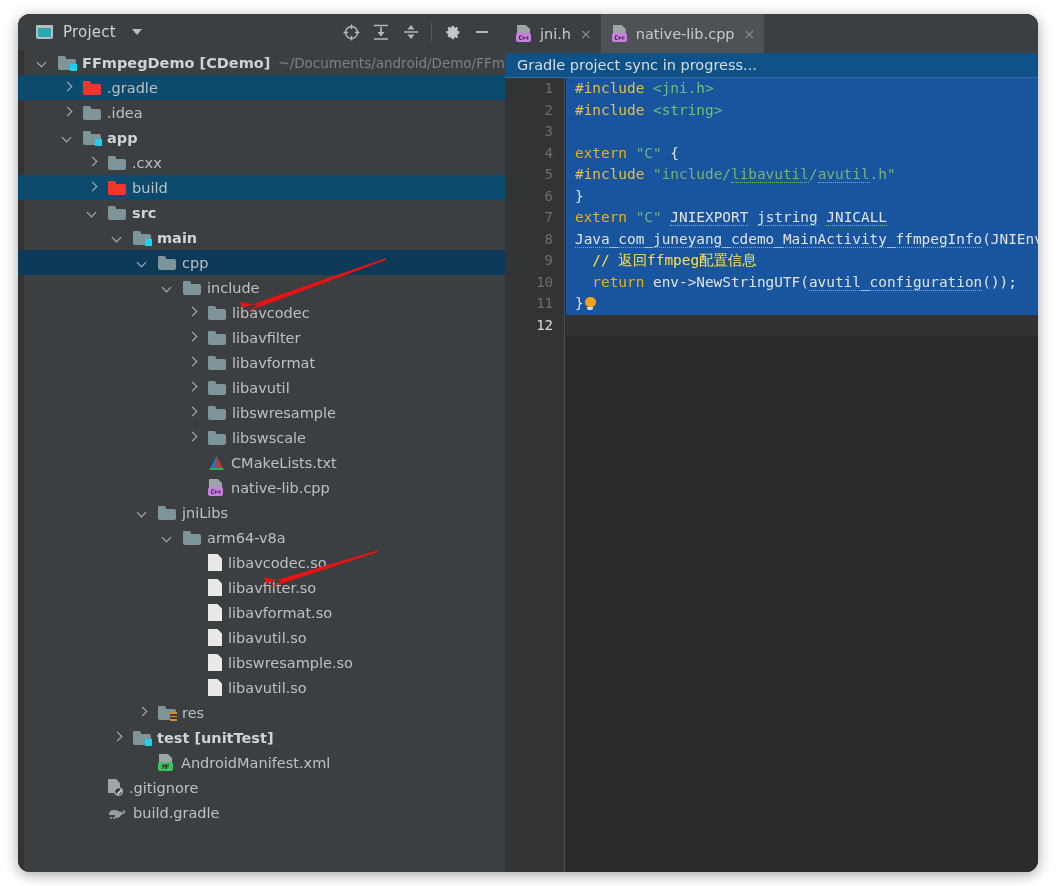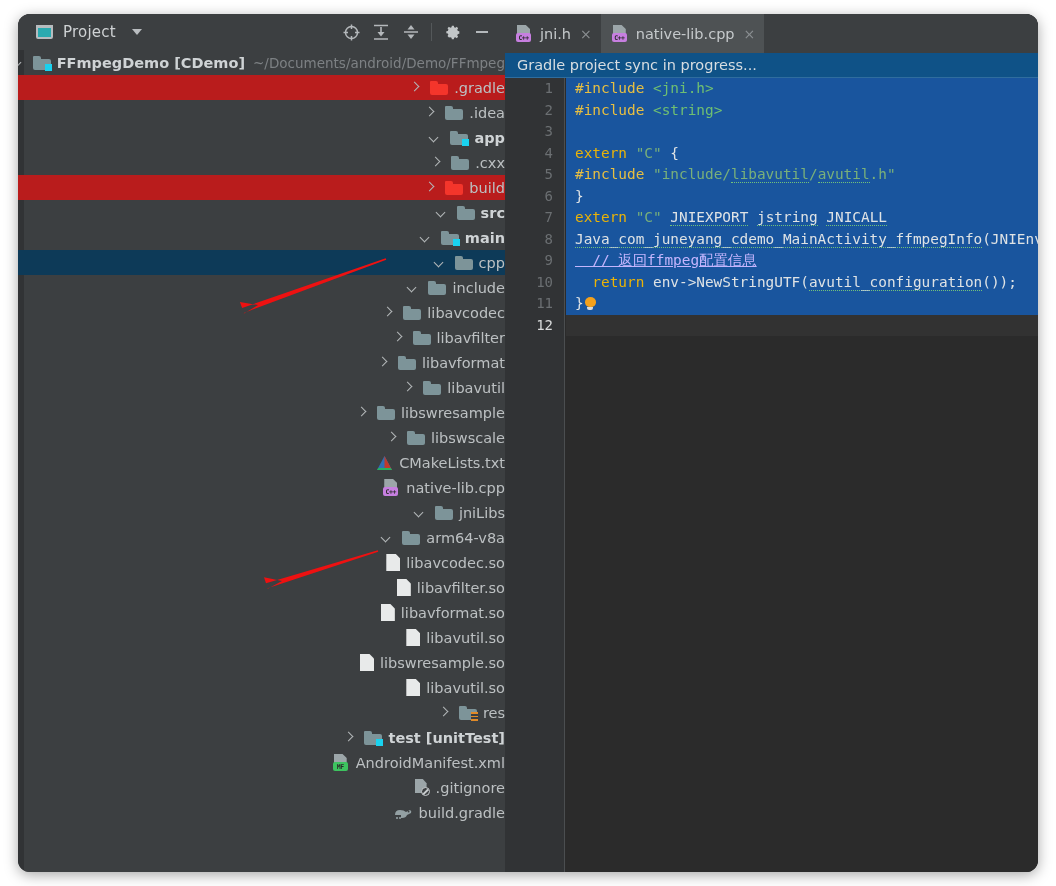--- a/index.html
+++ b/index.html
@@ -97,23 +97,22 @@
     width: 6px; height: 822px;
     background: #313335;
   }
   .row {
     position: relative;
     height: 25px;
     display: flex; align-items: center;
     white-space: nowrap;
     color: #bcc0c2;
     font-size: 14.5px;
-    justify-content: flex-end;
-  }
-  .row.hl-brown { background: #b91c1c; }
+  }
+  .row.hl-brown { background: #0c4a6e; }
   .row.hl-blue  { background: #0d3a58; }
   .arrow {
     width: 13px; height: 13px;
     flex: 0 0 13px;
     position: relative;
   }
   .arrow.closed::before {
     content:"";
     position: absolute; left: 3px; top: 2px;
     width: 6px; height: 6px;
@@ -271,21 +270,21 @@
     white-space:pre;
     overflow:hidden;
   }
   .cl { height:21.5px; padding-left:9px; position:relative;}
   .cl.sel { background:#19559e; }
   .cl.cur { background:#323232; }
   .kw { color:#eab308; }
   .kw2 { color:#e8bf41; }
   .str { color:#79b07a; }
   .inc { color:#6fbf72; }
-  .cmt { color:#c4b5fd;text-decoration:underline; }
+  .cmt { color:#fde047; }
   .txt { color:#dfe3e5; }
   .wavy { border-bottom: 1px dotted #72c27a; }
   .bulb {
     display:inline-block; width:11px; height:13px;
     position:relative; vertical-align:-2px; margin-left:1px;
   }
   .bulb .gl {
     position:absolute; left:0; top:0; width:11px; height:10px;
     background:#f4a11c; border-radius:50% 50% 45% 45%;
   }

